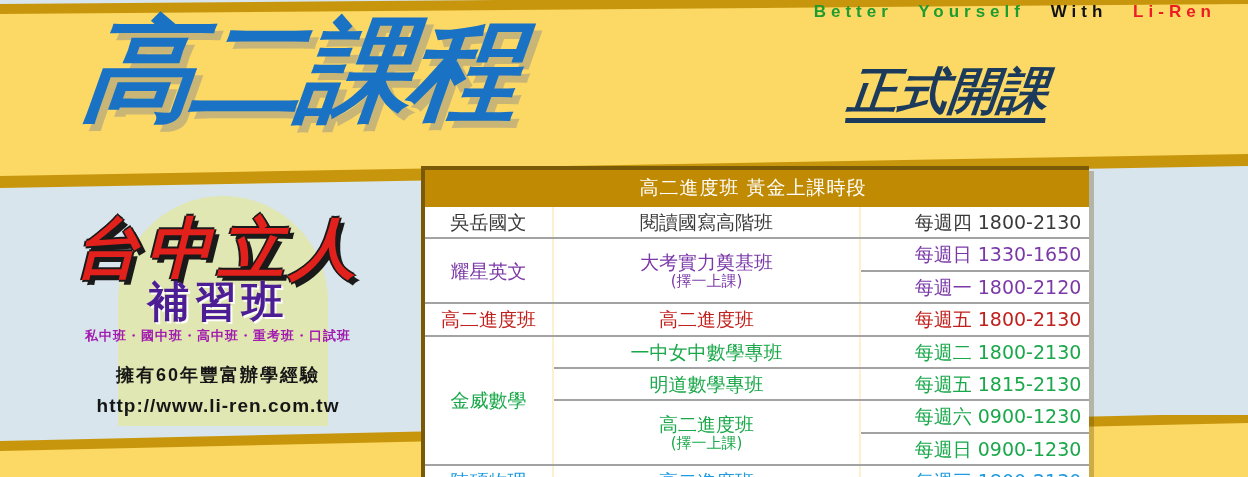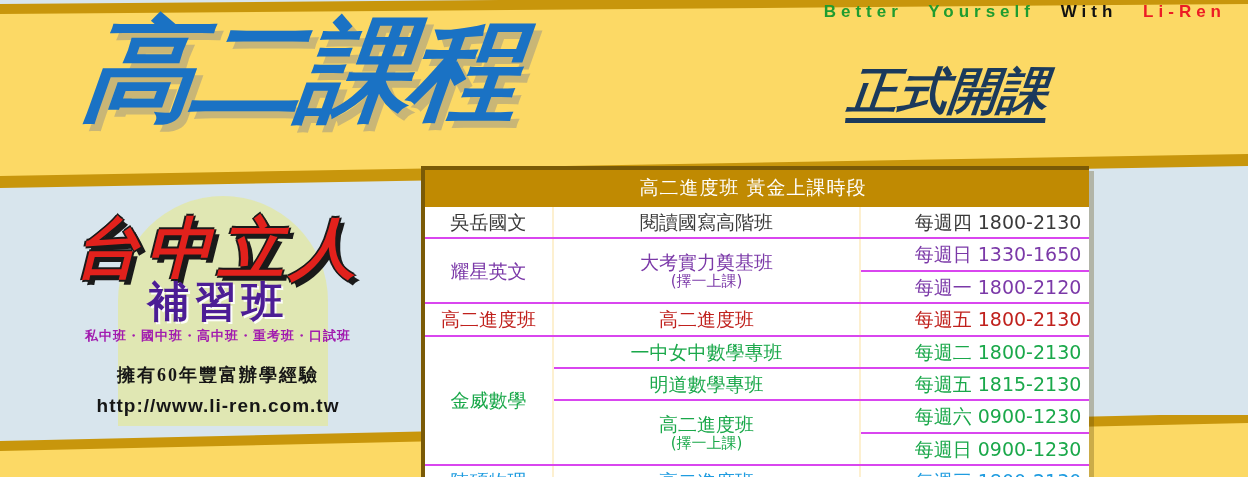--- a/index.html
+++ b/index.html
@@ -80,21 +80,21 @@
     font-weight: bold;
     letter-spacing: 5px;
     white-space: nowrap;
     z-index: 6;
   }
   .strapline .w-better { color: #1f9c2f; }
   .strapline .w-yourself { color: #1f9c2f; }
   .strapline .w-with { color: #111111; }
   .strapline .w-liren { color: #ec1c24; }
   .strapline span { margin-right: 16px; }
-  .strapline span:last-child { margin-right: 8px; }
+  .strapline span:last-child { margin-right: 18px; }
 
   
   .title-main {
     position: absolute;
     left: 84px;
     top: 14px;
     font-family: "DejaVu Sans", "Liberation Sans", sans-serif;
     font-size: 112px;
     line-height: 1;
     font-weight: bold;
@@ -160,21 +160,21 @@
   .logo-classes {
     font-family: "DejaVu Sans", "Liberation Sans", sans-serif;
     font-size: 13px;
     font-weight: bold;
     color: #a21caf;
     letter-spacing: 1px;
     margin-top: 2px;
     white-space: nowrap;
   }
   .logo-exp {
-    font-family: Liberation Serif, serif;
+    font-family: Liberation Sans, sans-serif;
     font-size: 18px;
     font-weight: bold;
     color: #161616;
     letter-spacing: 2px;
     margin-top: 18px;
     white-space: nowrap;
   }
   .logo-url {
     font-family: "Liberation Sans", "DejaVu Sans", sans-serif;
     font-size: 19px;
@@ -209,21 +209,21 @@
     font-family: "DejaVu Sans", "Liberation Sans", sans-serif;
     font-size: 19px;
     font-weight: normal;
     letter-spacing: 1px;
     padding: 5px 8px 6px 0;
     text-align: center;
     border: none;
   }
   table.sched td {
     border-right: 2px solid #fdf0d0;
-    border-bottom: 2px solid #d946ef;
+    border-bottom: 2px solid #a3a3a3;
     font-family: "DejaVu Sans", "Liberation Sans", sans-serif;
     font-size: 19px;
     text-align: center;
     padding: 4px 2px;
     vertical-align: middle;
     line-height: 1.18;
     background: #ffffff;
     border-radius: 6px;
   }
   table.sched td.last-col { border-right: none; padding-left: 48px; }

